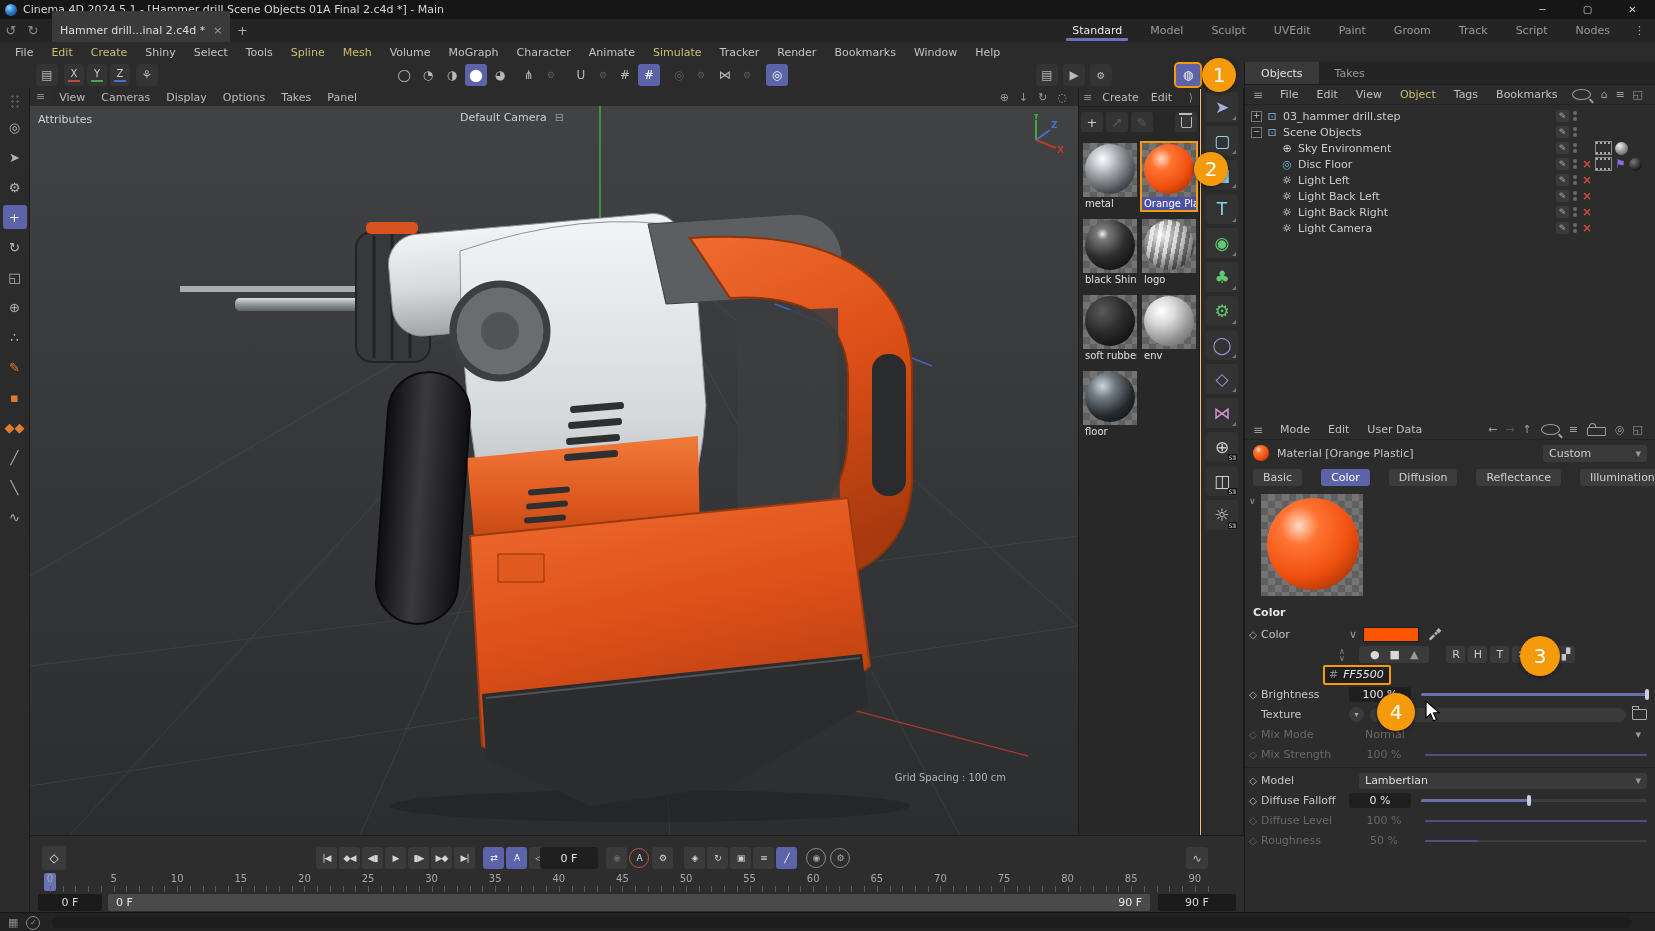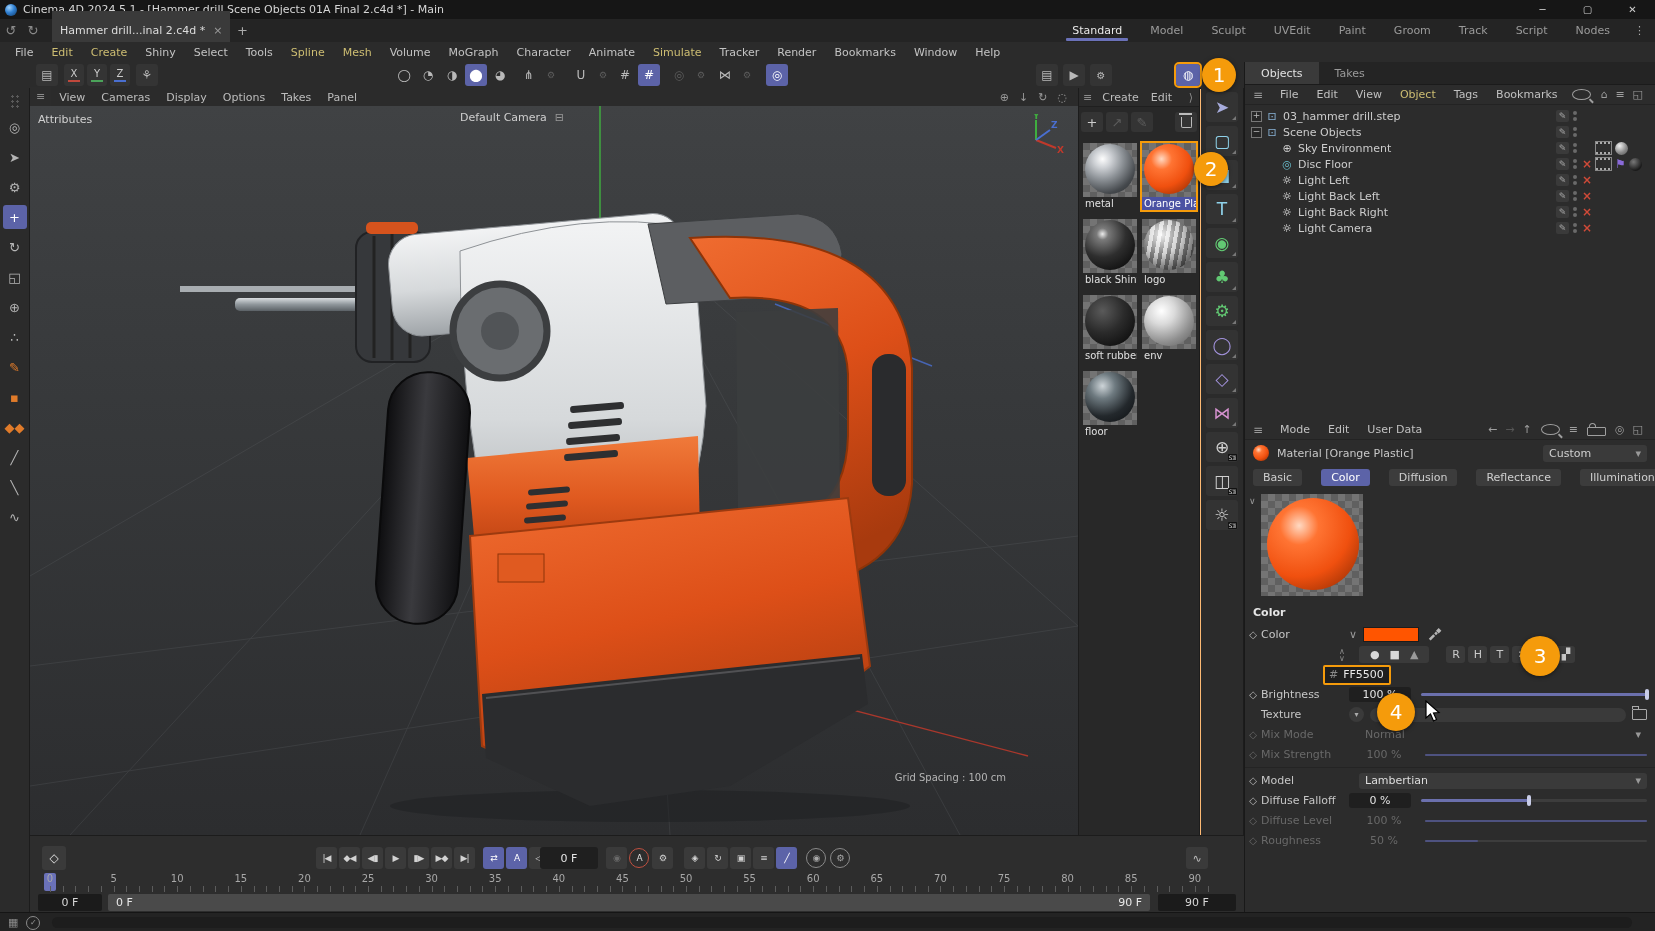--- a/index.html
+++ b/index.html
@@ -159,21 +159,21 @@
   .slider .fill{position:absolute;left:0;top:6px;height:3px;border-radius:2px;background:#6b70ad;}
   .slider .knob{position:absolute;top:2px;width:4px;height:11px;border-radius:2px;background:#c9cde8;}
   .slider.thin .track,.slider.thin .fill{top:7px;height:2px;}
   .slider.thin .fill{background:#4e5280;}
   .dropdown{flex:1;height:16px;background:#3a3a3a;border-radius:3px;display:flex;align-items:center;padding:0 6px;margin:0 8px 0 10px;color:#ddd;}
   .dropdown .dd{margin-left:auto;color:#999;}
   .dropdown.ghost{background:transparent;color:#686868;}
   .sw-btn{width:19px;height:17px;border-radius:3px;background:#3a3a3a;color:#c9c9c9;display:flex;align-items:center;justify-content:center;margin-left:3px;font-size:11px;flex:none;}
   #hex-field{width:56px;height:16px;background:#1f1f1f;border:2px solid #f59b0b;border-radius:2px;display:flex;align-items:center;padding:0 4px;}
   #hex-field .pre{color:#8a8a8a;margin-right:5px;}
-  #hex-field .val{color:#e8e8e8;}
+  #hex-field .val{color:#e8e8e8;font-style:italic;}
   .texture-pill{flex:1;height:14px;border-radius:7px;background:#3a3a3a;margin:0 6px;}
   .round-dd{width:15px;height:15px;border-radius:50%;background:#3a3a3a;color:#aaa;font-size:8px;display:flex;align-items:center;justify-content:center;flex:none;}
   .i-folder{width:13px;height:9px;border:1.5px solid #aaa;border-radius:1px;position:relative;margin-right:8px;flex:none;}
   .i-folder::before{content:"";position:absolute;left:-1px;top:-4px;width:5px;height:2px;border:1.5px solid #aaa;border-bottom:none;}
   .sep{border-top:1px solid #242424;margin:4px 0;}
   
   #timeline{left:30px;top:835px;width:1214px;height:77px;background:#2d2d2d;border-top:1px solid #1c1c1c;}
   .trbtn{position:absolute;top:11px;width:21px;height:22px;border-radius:3px;background:#3a3a3a;color:#d2d2d2;display:flex;align-items:center;justify-content:center;font-size:9px;letter-spacing:-1px;}
   .trbtn.blue{background:#5c63a8;color:#fff;}
   .trbtn.dim{color:#6a6a6a;}

